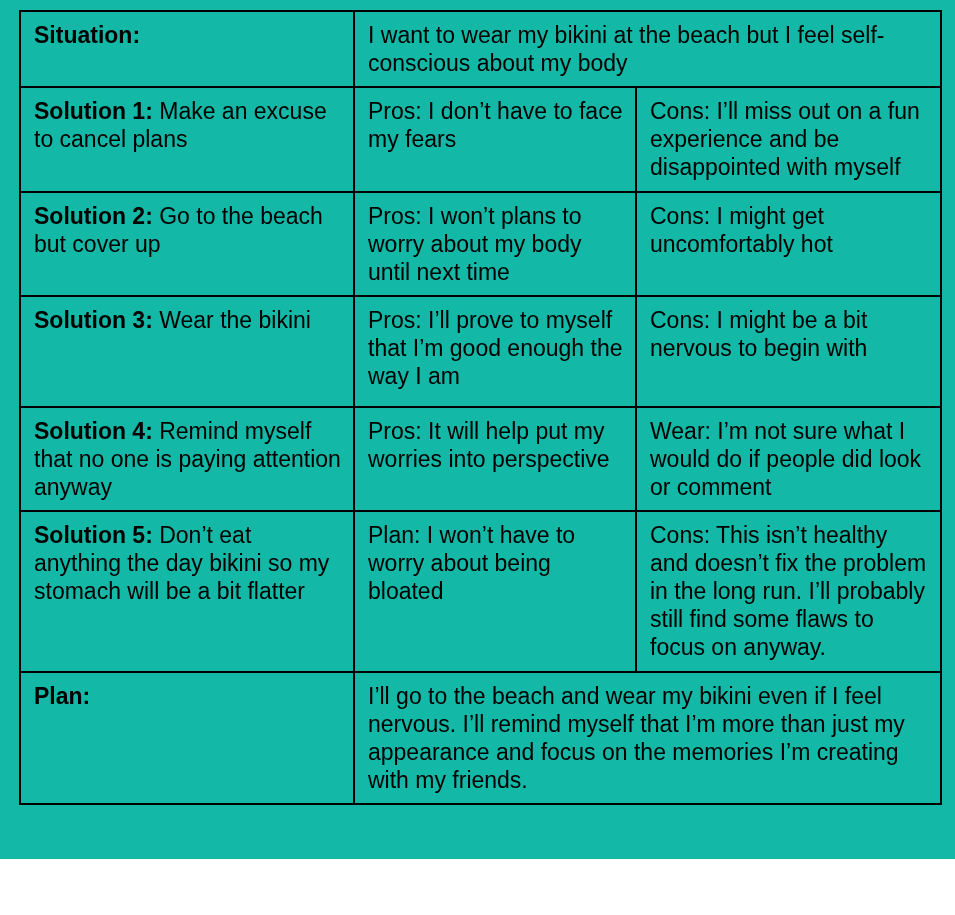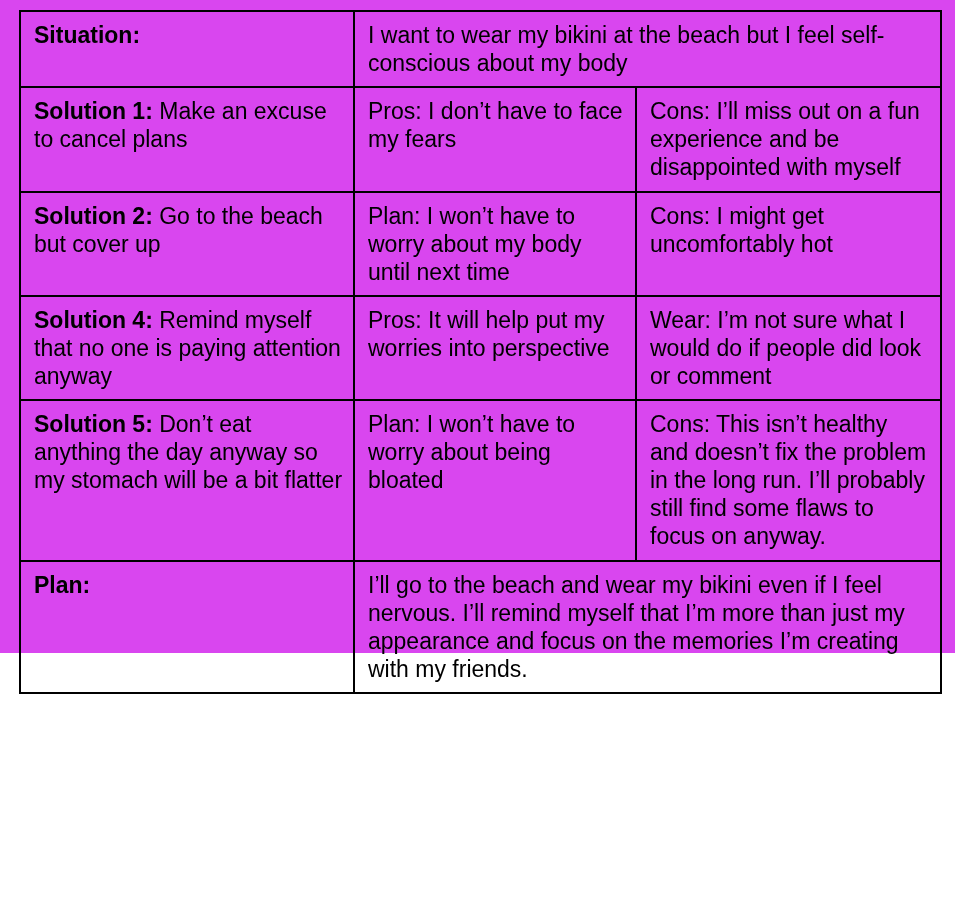--- a/index.html
+++ b/index.html
@@ -6,22 +6,22 @@
     margin: 0;
     padding: 0;
     background: #ffffff;
     width: 955px;
     height: 915px;
     overflow: hidden;
   }
   .page {
     position: relative;
     width: 955px;
-    height: 653px;
-    background: #d946ef;
+    height: 859px;
+    background: #14b8a6;
     font-family: "Liberation Sans", "DejaVu Sans", sans-serif;
     color: #000000;
   }
   table.worksheet {
     position: absolute;
     left: 19px;
     top: 10px;
     width: 921px;
     border-collapse: collapse;
     table-layout: fixed;
@@ -82,45 +82,57 @@
           <span>Cons: I’ll miss out on a fun experience and be disappointed with myself</span>
         </td>
       </tr>
 
       <tr class="r-solution2">
         <td>
           <span class="label">Solution 2:</span>
           <span>Go to the beach but cover up</span>
         </td>
         <td>
-          <span>Plan: I won’t have to worry about my body until next time</span>
+          <span>Pros: I won’t plans to worry about my body until next time</span>
         </td>
         <td>
           <span>Cons: I might get uncomfortably hot</span>
         </td>
       </tr>
 
+      <tr class="r-solution3">
+        <td>
+          <span class="label">Solution 3:</span>
+          <span>Wear the bikini</span>
+        </td>
+        <td>
+          <span>Pros: I’ll prove to myself that I’m good enough the way I am</span>
+        </td>
+        <td>
+          <span>Cons: I might be a bit nervous to begin with</span>
+        </td>
+      </tr>
 
       <tr class="r-solution4">
         <td>
           <span class="label">Solution 4:</span>
           <span>Remind myself that no one is paying attention anyway</span>
         </td>
         <td>
           <span>Pros: It will help put my worries into perspective</span>
         </td>
         <td>
           <span>Wear: I’m not sure what I would do if people did look or comment</span>
         </td>
       </tr>
 
       <tr class="r-solution5">
         <td>
           <span class="label">Solution 5:</span>
-          <span>Don’t eat anything the day anyway so my stomach will be a bit flatter</span>
+          <span>Don’t eat anything the day bikini so my stomach will be a bit flatter</span>
         </td>
         <td>
           <span>Plan: I won’t have to worry about being bloated</span>
         </td>
         <td>
           <span>Cons: This isn’t healthy and doesn’t fix the problem in the long run. I’ll probably still find some flaws to focus on anyway.</span>
         </td>
       </tr>
 
       <tr class="r-plan">

